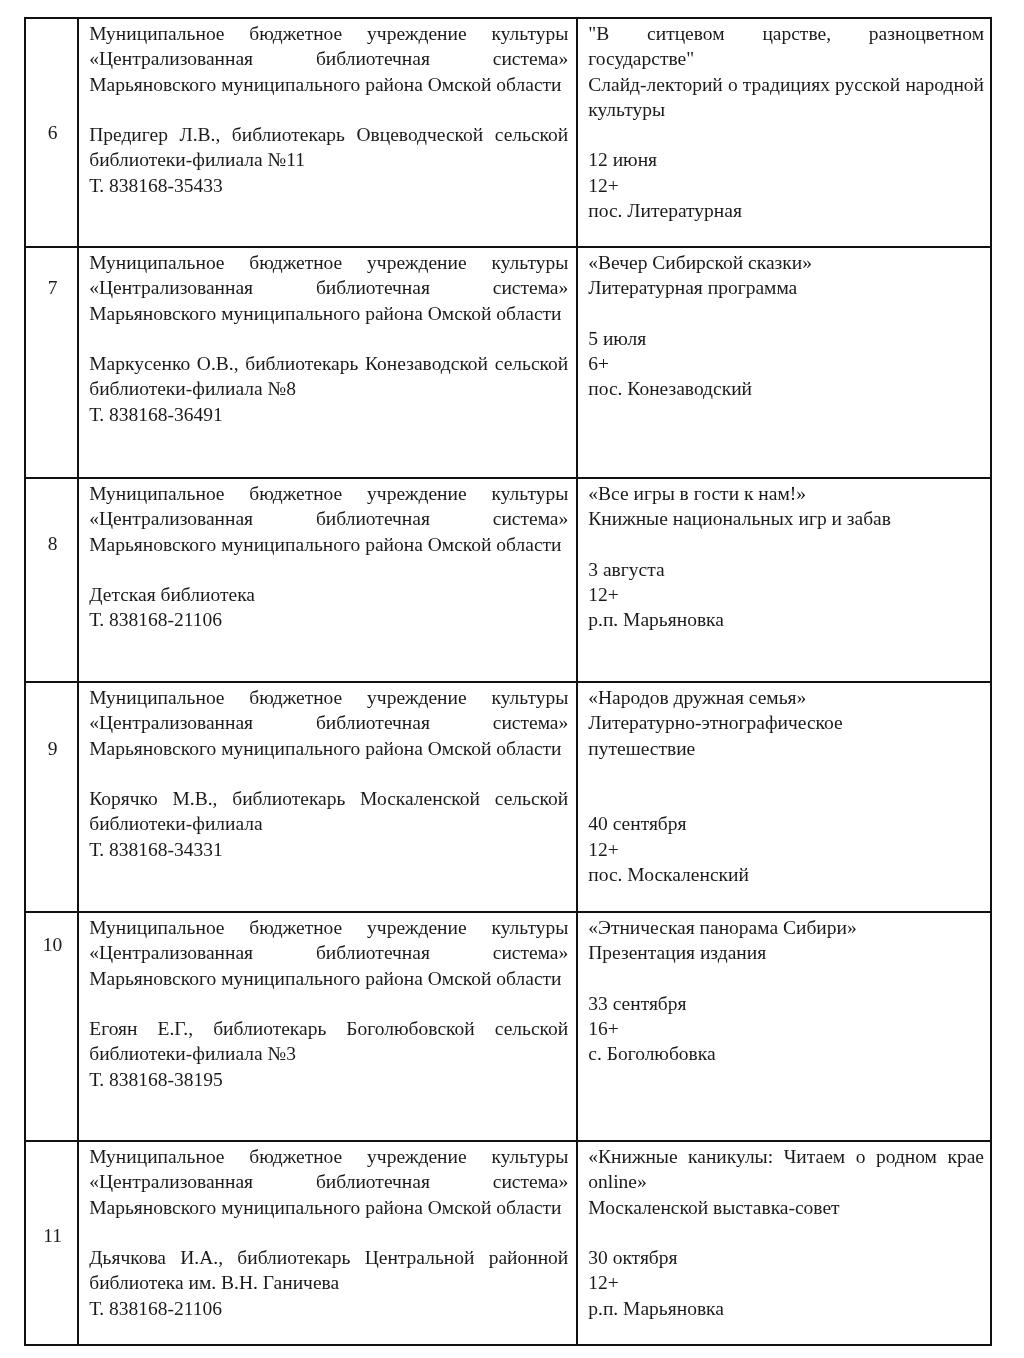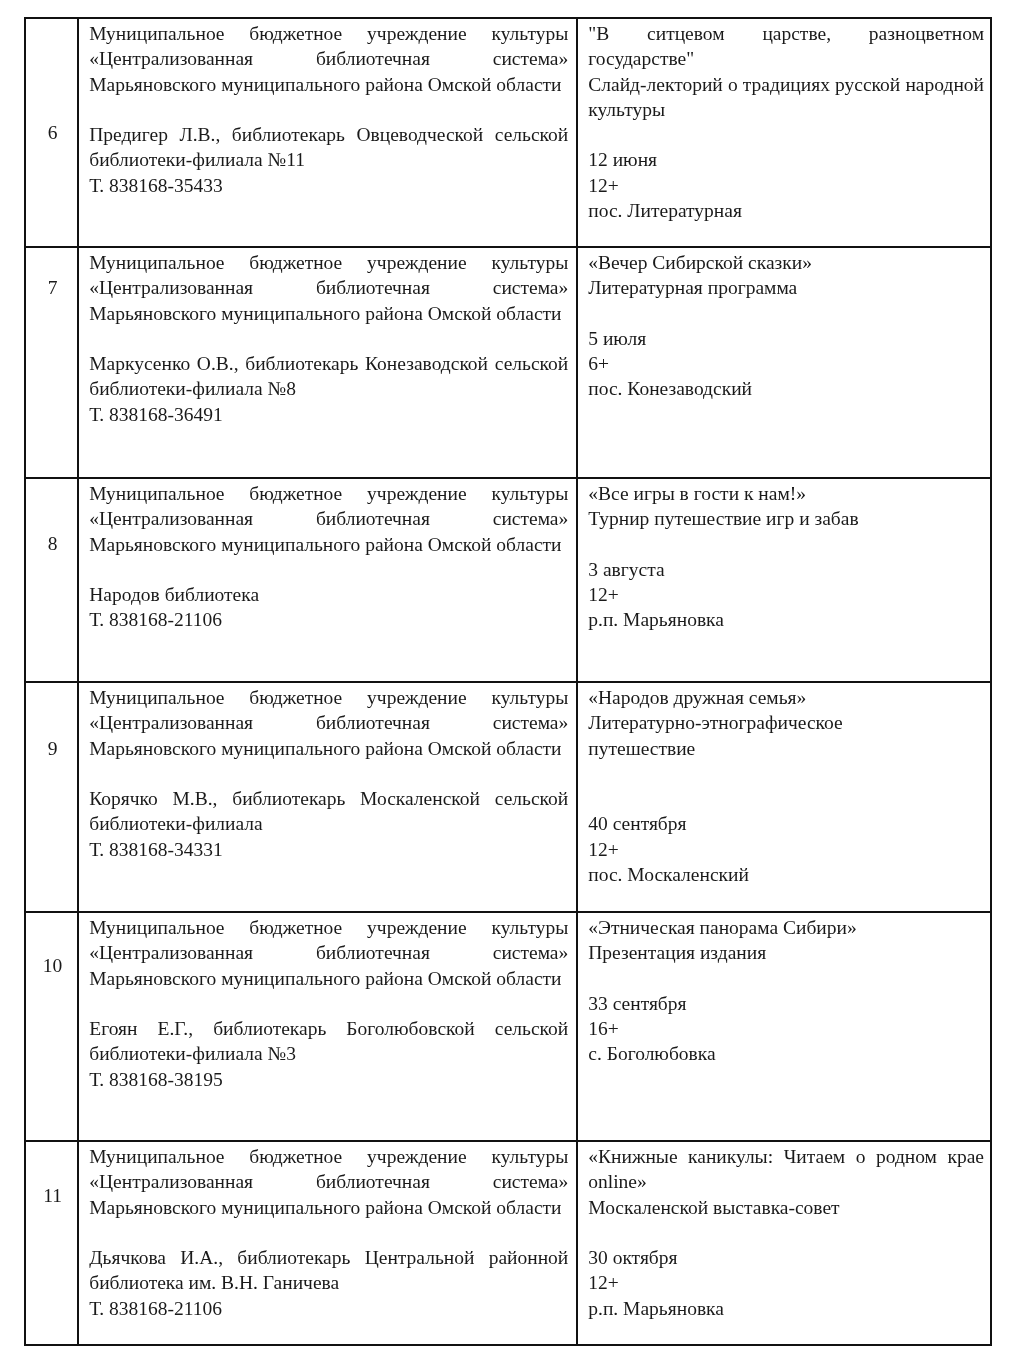--- a/index.html
+++ b/index.html
@@ -123,26 +123,26 @@
       </td>
     </tr>
 
     <tr class="r2">
       <td class="num-cell" style="vertical-align: top;">
         <span class="num-text" style="padding-top: 52px;">8</span>
       </td>
       <td class="org-cell">
         <span class="para">Муниципальное бюджетное учреждение культуры «Централизованная библиотечная система» Марьяновского муниципального района Омской области</span>
         <span class="spacer"></span>
-        <span class="para">Народов библиотека</span>
+        <span class="para">Детская библиотека</span>
         <span class="line">Т. 838168-21106</span>
       </td>
       <td class="event-cell">
         <span class="para">«Все игры в гости к нам!»</span>
-        <span class="para">Турнир путешествие игр и забав</span>
+        <span class="para">Книжные национальных игр и забав</span>
         <span class="spacer"></span>
         <span class="line">3 августа</span>
         <span class="line">12+</span>
         <span class="line">р.п. Марьяновка</span>
       </td>
     </tr>
 
     <tr class="r3">
       <td class="num-cell" style="vertical-align: top;">
         <span class="num-text" style="padding-top: 53px;">9</span>
@@ -158,41 +158,41 @@
         <span class="line" style="width: 300px;">Литературно-этнографическое путешествие</span>
         <span class="spacer2"></span>
         <span class="line">40 сентября</span>
         <span class="line">12+</span>
         <span class="line">пос. Москаленский</span>
       </td>
     </tr>
 
     <tr class="r4">
       <td class="num-cell" style="vertical-align: top;">
-        <span class="num-text" style="padding-top: 40px;">10</span>
+        <span class="num-text" style="padding-top: 19px;">10</span>
       </td>
       <td class="org-cell">
         <span class="para">Муниципальное бюджетное учреждение культуры «Централизованная библиотечная система» Марьяновского муниципального района Омской области</span>
         <span class="spacer"></span>
         <span class="para">Егоян Е.Г., библиотекарь Боголюбовской сельской библиотеки-филиала №3</span>
         <span class="line">Т. 838168-38195</span>
       </td>
       <td class="event-cell">
         <span class="para">«Этническая панорама Сибири»</span>
         <span class="para">Презентация издания</span>
         <span class="spacer"></span>
         <span class="line">33 сентября</span>
         <span class="line">16+</span>
         <span class="line">с. Боголюбовка</span>
       </td>
     </tr>
 
     <tr class="r5">
       <td class="num-cell" style="vertical-align: top;">
-        <span class="num-text" style="padding-top: 41px;">11</span>
+        <span class="num-text" style="padding-top: 81px;">11</span>
       </td>
       <td class="org-cell">
         <span class="para">Муниципальное бюджетное учреждение культуры «Централизованная библиотечная система» Марьяновского муниципального района Омской области</span>
         <span class="spacer"></span>
         <span class="para">Дьячкова И.А., библиотекарь Центральной районной библиотека им. В.Н. Ганичева</span>
         <span class="line">Т. 838168-21106</span>
       </td>
       <td class="event-cell">
         <span class="para">«Книжные каникулы: Читаем о родном крае online»</span>
         <span class="para">Москаленской выставка-совет</span>

